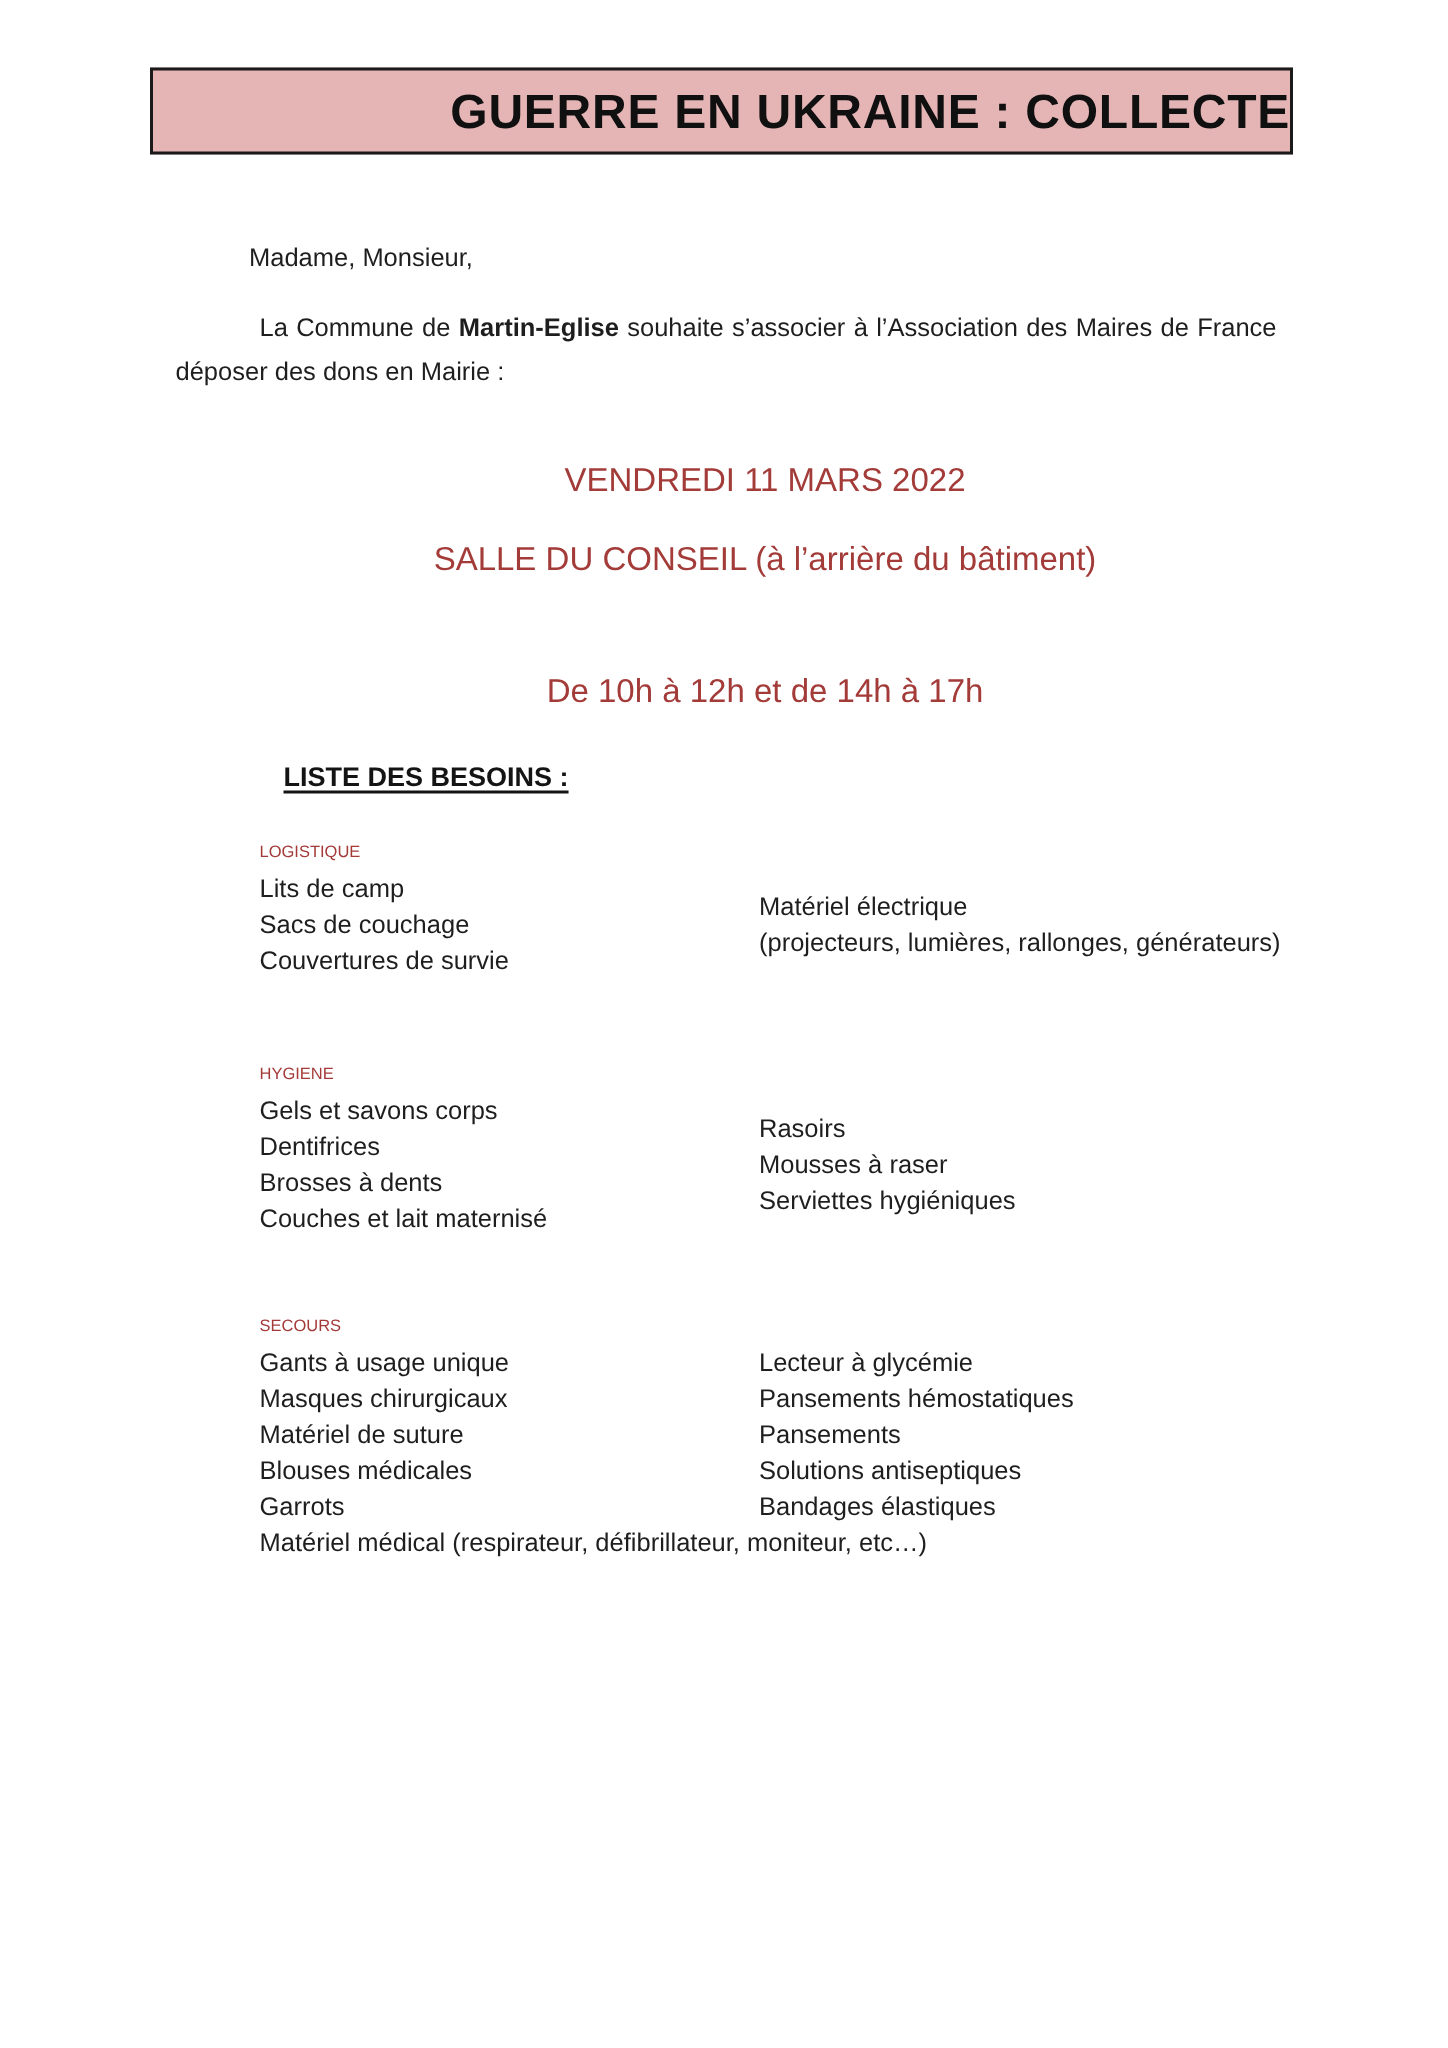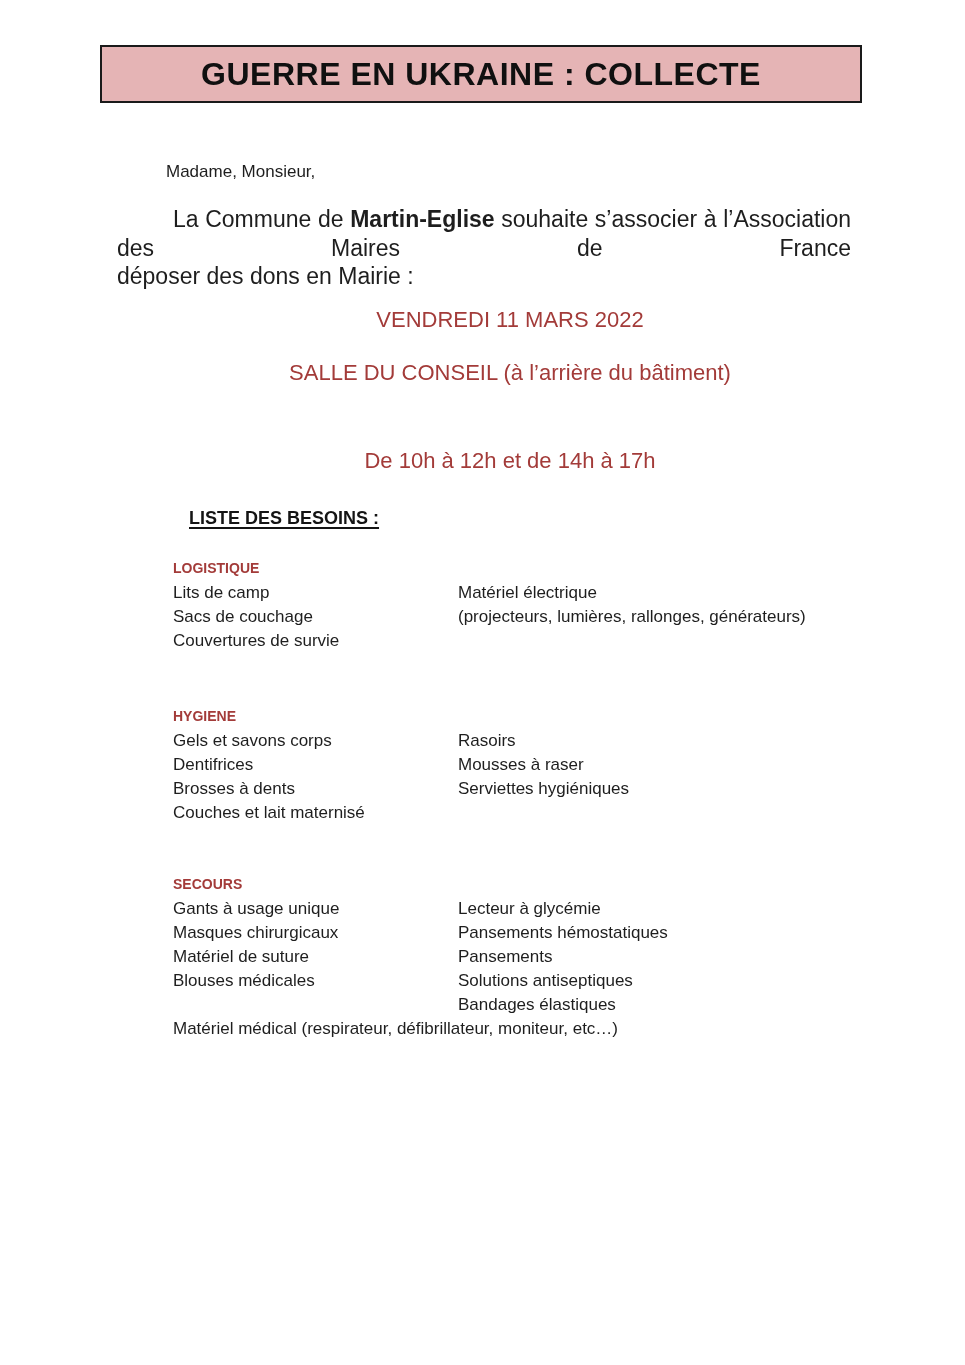--- a/index.html
+++ b/index.html
@@ -19,40 +19,40 @@
     font-family:"Liberation Sans","DejaVu Sans",sans-serif;
     color:var(--text);
     overflow:hidden;
   }
   .banner{
     position:absolute;
     left:100px; top:45px;
     width:762px; height:58px;
     background:var(--banner-bg);
     border:2px solid var(--banner-border);
-    display:flex; align-items:center; justify-content:center;
+    display:flex; align-items:center; justify-content:flex-end;
   }
   .banner-title{
     font-size:32px;
     font-weight:bold;
     color:#101010;
     letter-spacing:0.5px;
     white-space:nowrap;
   }
   .greeting{
     position:absolute;
     left:166px; top:161px;
     font-size:17px;
     line-height:21px;
   }
   .intro{
     position:absolute;
     left:117px; top:205px;
     width:734px;
-    font-size:23px;
+    font-size:17px;
     line-height:28.5px;
   }
   .intro-line{
     text-align:justify;
     text-align-last:justify;
   }
   .intro-line.first{ text-indent:56px; }
   .intro-line.last{ text-align:right; text-align-last:left; }
   .event-line{
     position:absolute;
@@ -82,27 +82,27 @@
   }
   .needs-section{
     position:absolute;
     left:173px;
     width:700px;
   }
   .section-logistique{ top:558px; }
   .section-hygiene{ top:706px; }
   .section-secours{ top:874px; }
   .section-heading{
-    font-size:14px;
-    font-weight:bold;
+    font-size:11px;
+    font-weight:normal;
     color:var(--accent-red);
     line-height:21px;
     margin-bottom:2px;
   }
-  .cols{ display:flex; align-items:flex-start; }
+  .cols{ display:flex; align-items:center;gap:48px; }
   .col1{ width:285px; flex:0 0 285px; }
   .col2{ flex:1 1 auto; }
   .item{
     font-size:17px;
     line-height:24px;
     white-space:nowrap;
   }
 </style>
 </head>
 <body>
@@ -159,20 +159,21 @@
   </section>
 
   <section class="needs-section section-secours">
     <h3 class="section-heading">SECOURS</h3>
     <div class="cols">
       <div class="col1">
         <div class="item">Gants à usage unique</div>
         <div class="item">Masques chirurgicaux</div>
         <div class="item">Matériel de suture</div>
         <div class="item">Blouses médicales</div>
+        <div class="item">Garrots</div>
       </div>
       <div class="col2">
         <div class="item">Lecteur à glycémie</div>
         <div class="item">Pansements hémostatiques</div>
         <div class="item">Pansements</div>
         <div class="item">Solutions antiseptiques</div>
         <div class="item">Bandages élastiques</div>
       </div>
     </div>
     <div class="item">Matériel médical (respirateur, défibrillateur, moniteur, etc…)</div>

